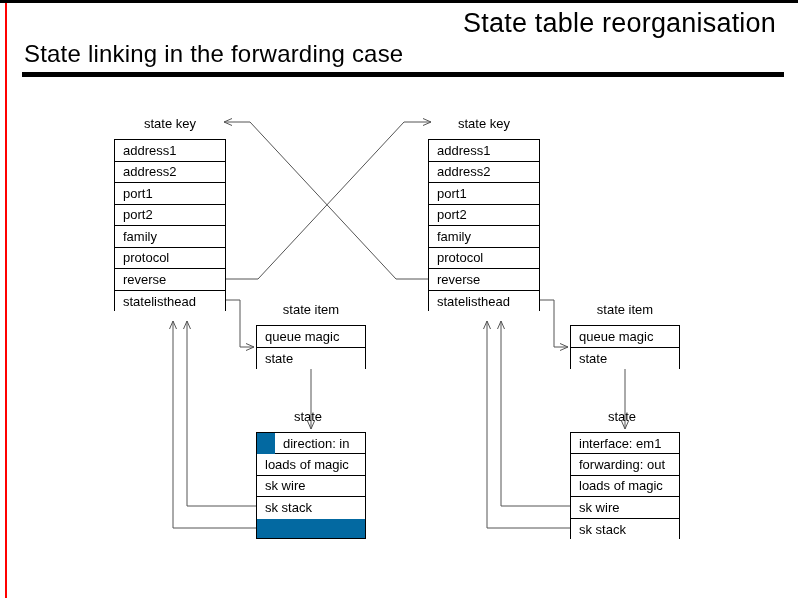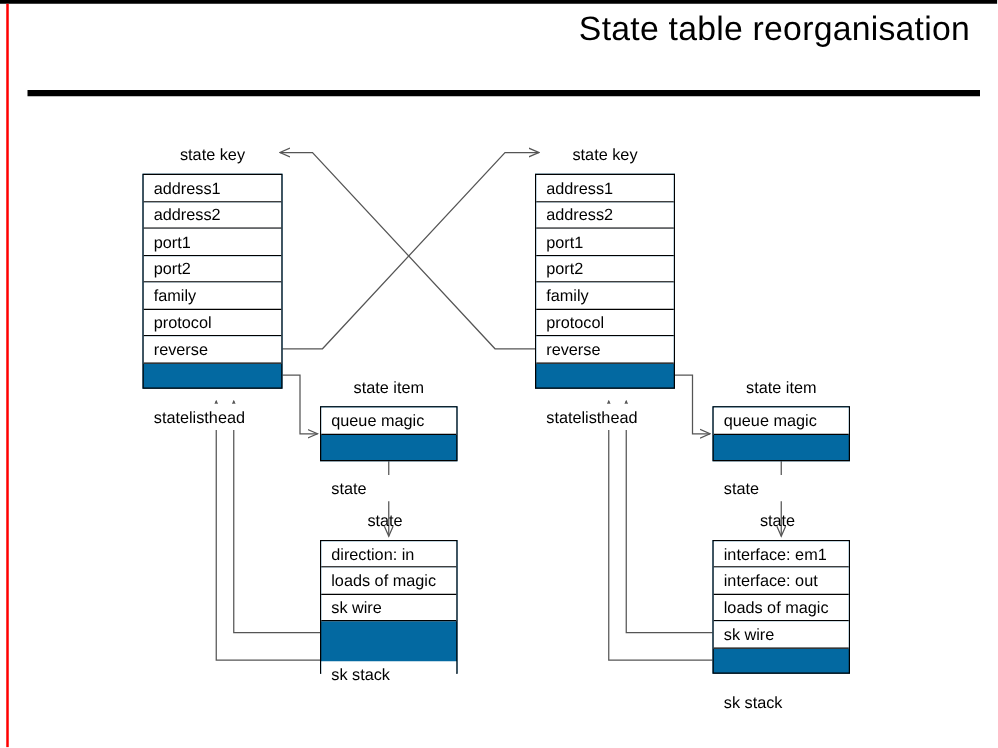--- a/index.html
+++ b/index.html
@@ -82,21 +82,20 @@
     font-size: 13px;
     color: #000000;
     padding-left: 8px;
     display: flex;
     align-items: center;
     white-space: nowrap;
     background: #ffffff;
   }
   .box .row:last-child {
     border-bottom: none;
-    margin-top: 32px;
   }
   svg.wires {
     position: absolute;
     left: 0;
     top: 0;
     width: 798px;
     height: 598px;
     pointer-events: none;
     overflow: visible;
   }
@@ -110,20 +109,21 @@
 </style>
 </head>
 <body>
 
 <div id="slide">
 
   <div class="top-rule"></div>
   <div class="left-rule"></div>
 
   <div class="deck-title">State table reorganisation</div>
+  <div class="slide-title">State linking in the forwarding case</div>
   <div class="title-rule"></div>
 
   <svg class="wires" viewBox="0 0 798 598">
     <defs>
       <marker id="arrR" markerWidth="9" markerHeight="9" refX="8" refY="4.5" orient="auto" markerUnits="userSpaceOnUse">
         <path d="M0,1 L8,4.5 L0,8" stroke="#555555" stroke-width="1" fill="none"></path>
       </marker>
       <marker id="arrL" markerWidth="9" markerHeight="9" refX="8" refY="4.5" orient="auto" markerUnits="userSpaceOnUse">
         <path d="M0,1 L8,4.5 L0,8" stroke="#555555" stroke-width="1" fill="none"></path>
       </marker>
@@ -166,21 +166,21 @@
   <div class="caption" style="left:311px; top:302px;">state item</div>
 
   <div class="box" style="left:256px; top:325px; width:110px; height:44px;">
     <div class="row" style="height:22px;">queue magic</div>
     <div class="row" style="height:21px;">state</div>
   </div>
 
   <div class="caption" style="left:308px; top:409px;">state</div>
 
   <div class="box" style="left:256px; top:432px; width:110px; height:107px;">
-    <div class="row" style="height:21.4px;">direction: in</div>
+    <div class="row" style="height:21.4px;margin-left:18px;">direction: in</div>
     <div class="row" style="height:21.4px;">loads of magic</div>
     <div class="row" style="height:21.4px;">sk wire</div>
     <div class="row" style="height:21.4px;">sk stack</div>
   </div>
 
   <div class="caption" style="left:484px; top:116px;">state key</div>
 
   <div class="box" style="left:428px; top:139px; width:112px; height:172px;">
     <div class="row" style="height:21.5px;">address1</div>
     <div class="row" style="height:21.5px;">address2</div>
@@ -196,19 +196,19 @@
 
   <div class="box" style="left:570px; top:325px; width:110px; height:44px;">
     <div class="row" style="height:22px;">queue magic</div>
     <div class="row" style="height:21px;">state</div>
   </div>
 
   <div class="caption" style="left:622px; top:409px;">state</div>
 
   <div class="box" style="left:570px; top:432px; width:110px; height:107px;">
     <div class="row" style="height:21.4px;">interface: em1</div>
-    <div class="row" style="height:21.4px;">interface: out</div>
+    <div class="row" style="height:21.4px;">forwarding: out</div>
     <div class="row" style="height:21.4px;">loads of magic</div>
     <div class="row" style="height:21.4px;">sk wire</div>
     <div class="row" style="height:21.4px;">sk stack</div>
   </div>
 
 </div>
 
 </body></html>

